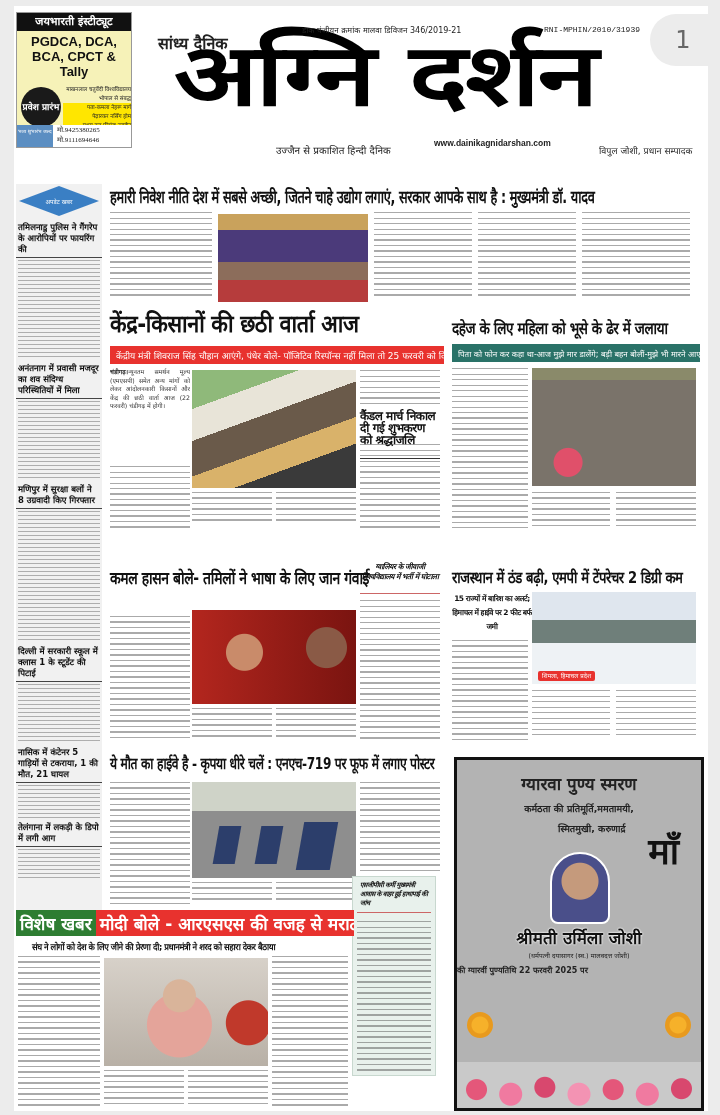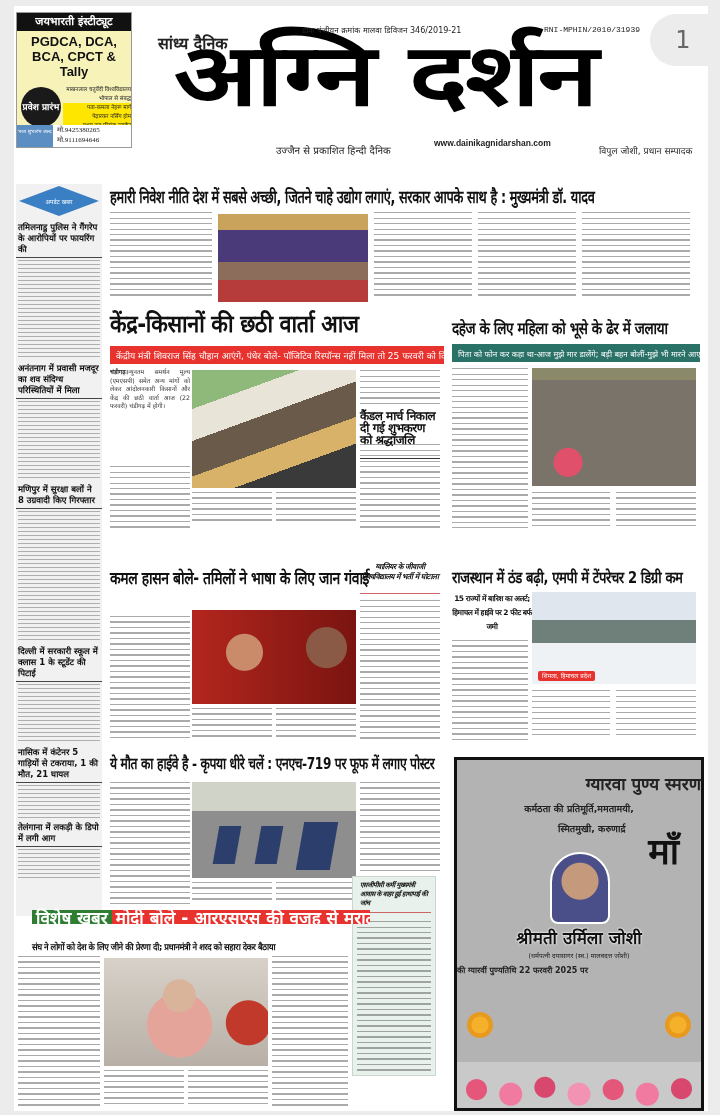--- a/index.html
+++ b/index.html
@@ -36,33 +36,33 @@
   .lhead { font-size: 8.5px; font-weight: bold; line-height: 11px; color: #111; padding: 0 2px 2px; border-bottom: 1.5px solid #444; margin-bottom: 2px; }
   .ltext { height: 48px; margin: 2px 2px 3px; background: repeating-linear-gradient(to bottom, #777 0, #777 1px, transparent 1px, transparent 4px); opacity: 0.55; }
   
   .txt { position: absolute; background: repeating-linear-gradient(to bottom, #555 0, #555 1.2px, transparent 1.2px, transparent 5.5px); opacity: 0.5; }
   .txt-lead { position: absolute; font-size: 6.2px; line-height: 8.6px; color: #333; text-align: justify; overflow: hidden; }
   .headline { position: absolute; font-weight: bold; color: #111; white-space: nowrap; font-family: "DejaVu Sans", sans-serif; letter-spacing: -0.5px; }
   .subbar { position: absolute; font-size: 9px; color: #fff; display: flex; align-items: center; padding-left: 6px; white-space: nowrap; overflow: hidden; }
   .photo { position: absolute; overflow: hidden; }
   
   .obit { position: absolute; left: 440px; top: 751px; width: 250px; height: 354px; background: #b3b3b3; border: 3px solid #111; }
-  .obit-title { position: absolute; top: 12px; width: 100%; text-align: right; font-size: 17px; font-weight: bold; color: #222; }
+  .obit-title { position: absolute; top: 12px; width: 100%; text-align: center; font-size: 17px; font-weight: bold; color: #222; }
   .obit-sub1 { position: absolute; top: 42px; width: 100%; text-align: center; font-size: 9.5px; font-weight: bold; color: #222; }
   .obit-sub2 { position: absolute; top: 62px; left: 78px; font-size: 9.5px; font-weight: bold; color: #222; padding-left: 23px; }
   .obit-maa { position: absolute; top: 66px; right: 22px; font-size: 36px; font-weight: 900; color: #111; }
   .obit-photo { position: absolute; top: 92px; left: 93px; width: 60px; height: 72px; border-radius: 30px 30px 8px 8px; background: radial-gradient(circle at 50% 40%, #c59a7c 0 18px, #4a4f8a 19px 40px); border: 2px solid #fff; }
   .obit-name { position: absolute; top: 166px; width: 100%; text-align: center; font-size: 17px; font-weight: 900; color: #111; text-shadow: 0 0 2px #fff, 0 0 2px #fff; }
   .obit-rel { position: absolute; top: 191px; width: 100%; text-align: center; font-size: 6.5px; color: #222; }
   .obit-date { position: absolute; top: 204px; width: 100%; text-align: left; font-size: 8px; font-weight: bold; color: #222; }
   .obit-pranam { position: absolute; top: 215px; width: 100%; text-align: center; font-size: 26px; font-weight: 900; color: #111; }
   .obit-flowers { position: absolute; bottom: 0; left: 0; width: 100%; height: 46px; background: radial-gradient(circle at 8% 60%, #e4577a 0 10px, transparent 11px), radial-gradient(circle at 22% 70%, #f07aa0 0 11px, transparent 12px), radial-gradient(circle at 36% 55%, #d8486e 0 10px, transparent 11px), radial-gradient(circle at 50% 70%, #f393b3 0 11px, transparent 12px), radial-gradient(circle at 64% 60%, #e4577a 0 10px, transparent 11px), radial-gradient(circle at 78% 70%, #f07aa0 0 11px, transparent 12px), radial-gradient(circle at 92% 58%, #d8486e 0 10px, transparent 11px), #c9c9c9; }
   .obit-yellow { position: absolute; top: 252px; width: 26px; height: 26px; border-radius: 50%; background: radial-gradient(circle, #f6b12a 0 8px, #e89a1e 9px 13px); }
   .mediabox { position: absolute; left: 338px; top: 870px; width: 84px; height: 200px; background: #e8f1ec; border: 1px solid #c8d8cf; }
-  .special-bar { position: absolute; left: 18px; top: 904px; width: 338px; height: 14px; display: flex; }
+  .special-bar { position: absolute; left: 2px; top: 904px; width: 338px; height: 26px; display: flex; }
   .special-tag { background: #2e7d32; color: #fff; font-size: 17px; font-weight: bold; padding: 0 4px; display: flex; align-items: center; }
   .special-head { background: #e8322e; color: #fff; font-size: 17px; font-weight: bold; flex: 1; display: flex; align-items: center; padding-left: 4px; white-space: nowrap; overflow: hidden; }
 </style>
 </head>
 <body>
 
 <div class="page-num">1</div>
 
 <div class="page">
 

